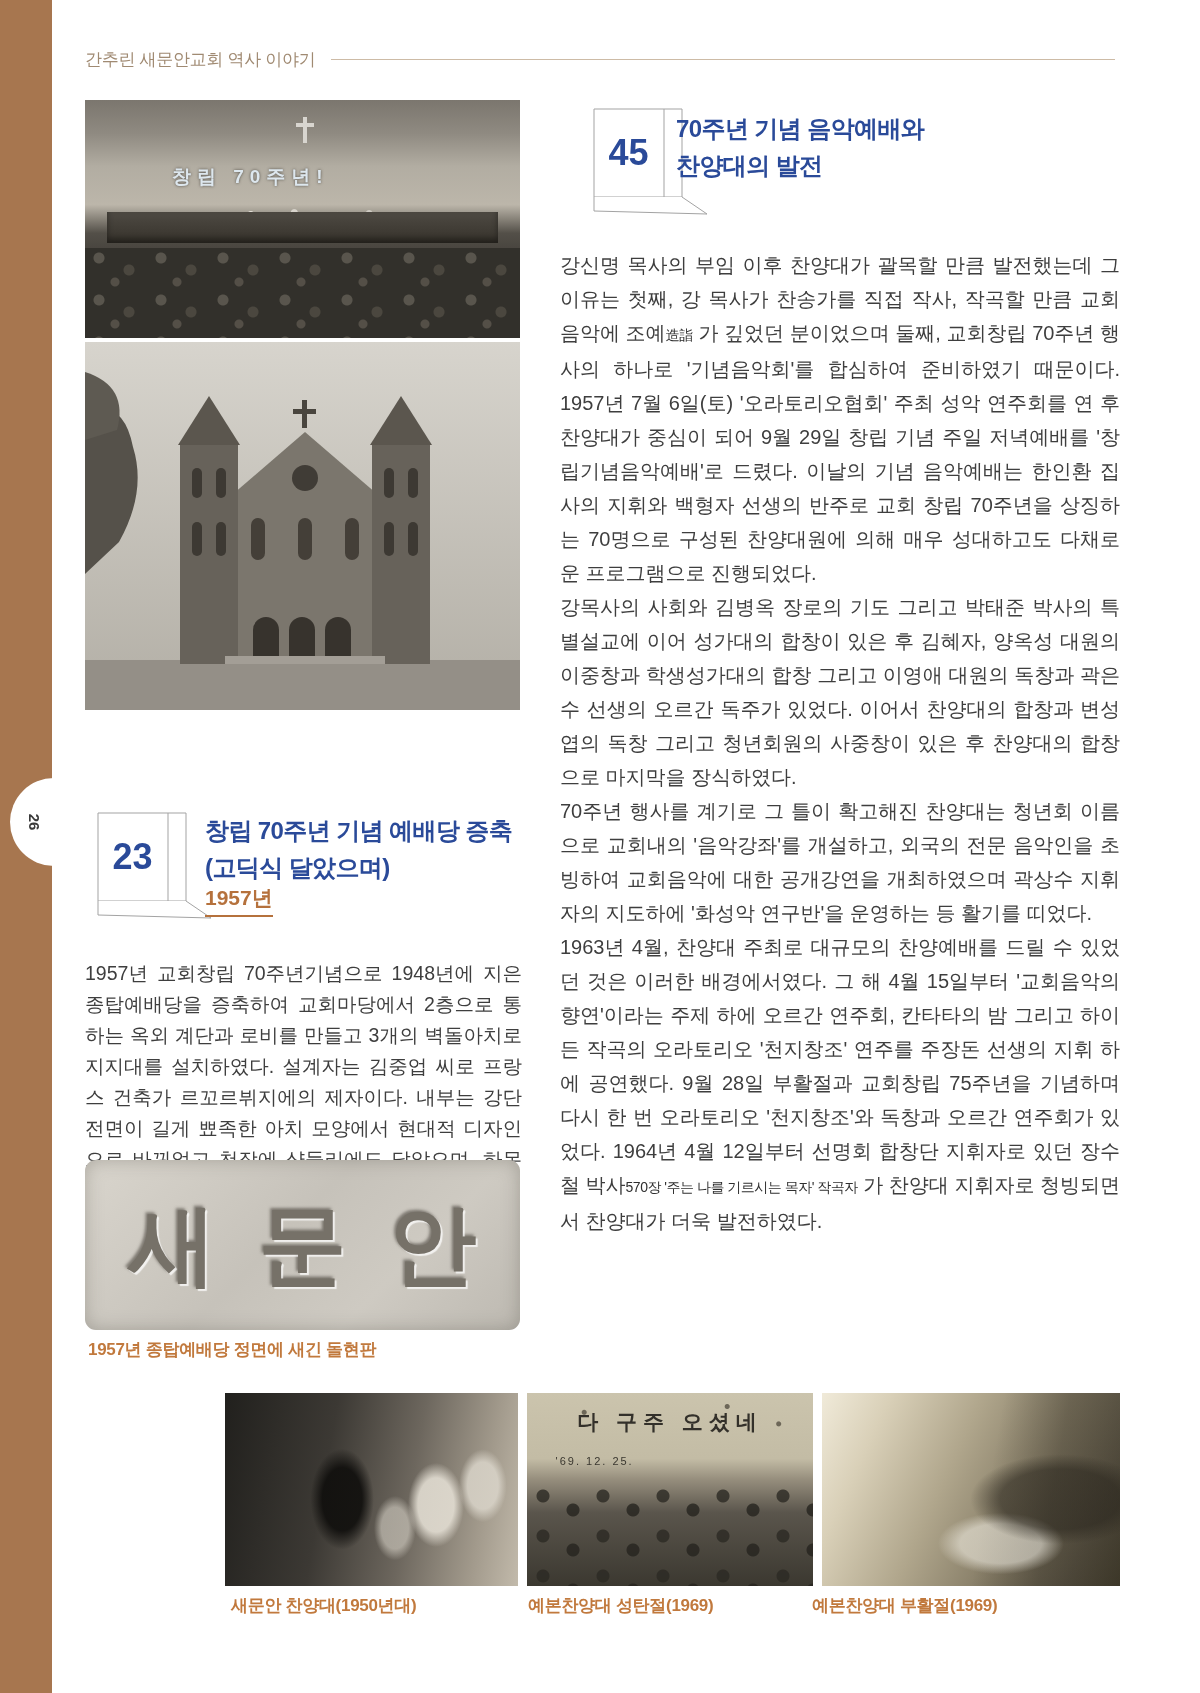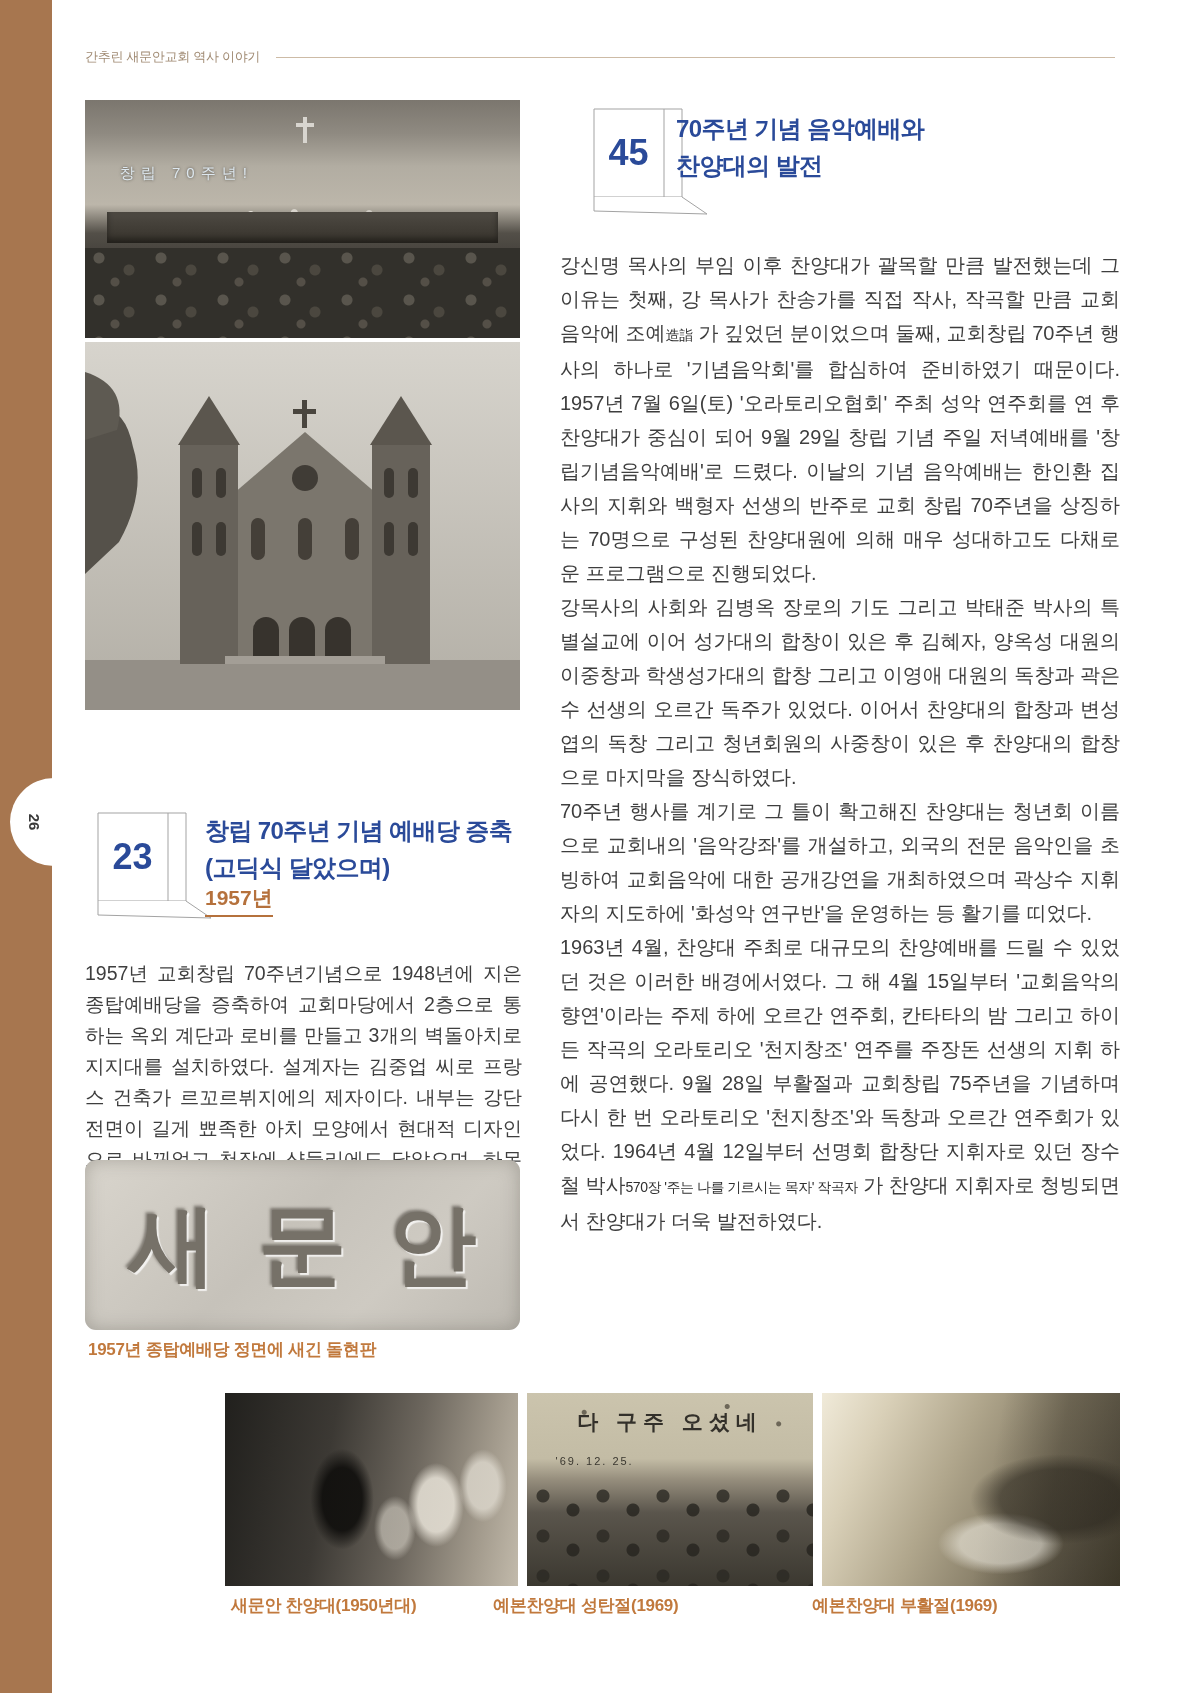--- a/index.html
+++ b/index.html
@@ -5,21 +5,21 @@
   html,body{margin:0;padding:0;background:#e8e8e8;}
   .page{position:relative;width:1200px;height:1693px;margin:0 auto;background:#ffffff;overflow:hidden;
         font-family:"Liberation Sans",sans-serif;color:#3e3e3e;}
   
   .sidebar{position:absolute;left:0;top:0;bottom:0;width:52px;background:#a7764f;}
   .page-tab{position:absolute;left:10px;top:778px;width:88px;height:88px;background:#ffffff;border-radius:50%;}
   .page-num{position:absolute;left:16px;top:50%;transform:translateY(-50%) rotate(90deg);
             font-size:15px;font-weight:700;color:#3a3a3a;}
   
   .header{position:absolute;left:85px;top:48px;right:85px;display:flex;align-items:center;gap:16px;}
-  .header-title{font-size:13px;color:#a08a72;white-space:nowrap;letter-spacing:-0.3px;}
+  .header-title{font-size:17px;color:#a08a72;white-space:nowrap;letter-spacing:-0.3px;}
   .header-rule{flex:1;height:1px;background:#cdbba6;}
   
   .badge{position:absolute;width:118px;height:110px;}
   .badge svg{position:absolute;left:0;top:0;}
   .badge-num{position:absolute;left:0;top:0;width:71px;height:89px;display:flex;align-items:center;justify-content:center;
              font-size:36px;font-weight:700;color:#2a4a99;}
   .sec-title{position:absolute;font-size:24px;font-weight:700;color:#2a4a99;line-height:37px;letter-spacing:-0.6px;}
   .sec-year{position:absolute;font-size:21px;font-weight:700;color:#b5713c;border-bottom:2px solid #b5713c;padding-bottom:3px;}
   
   .body-text{position:absolute;text-align:justify;color:#3e3e3e;}
@@ -28,21 +28,21 @@
   #body45{left:560px;top:248px;width:560px;font-size:20px;line-height:34px;}
   .annot{font-size:14px;font-weight:400;color:#2e2e2e;letter-spacing:-0.5px;}
   
   .caption{position:absolute;font-size:17px;font-weight:700;color:#c1793d;letter-spacing:-0.3px;}
   
   .photo{position:absolute;overflow:hidden;}
   #photo-interior{left:85px;top:100px;width:435px;height:238px;
      background:linear-gradient(180deg,#7b766e 0%,#8f8a81 14%,#b2ada2 28%,#bcb6aa 44%,#534f48 56%,#3a3732 72%,#2d2b27 100%);}
   .ph1-cross{position:absolute;left:50%;top:7%;width:4px;height:26px;background:#d8d5cf;}
   .ph1-cross::after{content:"";position:absolute;left:-7px;top:6px;width:18px;height:4px;background:#d8d5cf;}
-  .ph1-banner{position:absolute;left:8%;top:27%;width:60%;text-align:left;font-size:15px;font-weight:400;
+  .ph1-banner{position:absolute;left:8%;top:27%;width:60%;text-align:center;font-size:19px;font-weight:700;
      letter-spacing:6px;color:#dde7ee;text-shadow:0 0 3px #4e4a44;}
   .ph1-stage{position:absolute;left:5%;right:5%;top:47%;height:13%;
      background:linear-gradient(180deg,#4e4a43,#36322b);
      box-shadow:inset 0 -4px 6px rgba(0,0,0,.4);}
   .ph1-flowers{position:absolute;left:30%;top:44%;width:40%;height:8%;
      background:radial-gradient(circle 5px at 20% 50%,#e4e0d8 0 3px,transparent 4px),
                 radial-gradient(circle 5px at 45% 40%,#d8d4cc 0 3px,transparent 4px),
                 radial-gradient(circle 5px at 70% 55%,#e4e0d8 0 3px,transparent 4px),
                 radial-gradient(circle 5px at 88% 45%,#cfcbc3 0 3px,transparent 4px);}
   .ph1-crowd{position:absolute;left:0;right:0;bottom:0;height:38%;background-color:#32302b;
@@ -198,16 +198,16 @@
     <div class="phB-stars"></div>
     <div class="phB-banner">다 구주 오셨네</div>
     <div class="phB-date">'69. 12. 25.</div>
     <div class="phB-choir"></div>
   </div>
   <div class="photo" id="photo-choir3">
     <div class="phC-rows"></div>
   </div>
 
   <div class="caption" style="left:231px;top:1594px;">새문안 찬양대(1950년대)</div>
-  <div class="caption" style="left:493px;top:1594px;">예본찬양대 성탄절(1969)</div>
+  <div class="caption" style="left:528px;top:1594px;">예본찬양대 성탄절(1969)</div>
   <div class="caption" style="left:812px;top:1594px;">예본찬양대 부활절(1969)</div>
 
 </div>
 
 </body></html>

